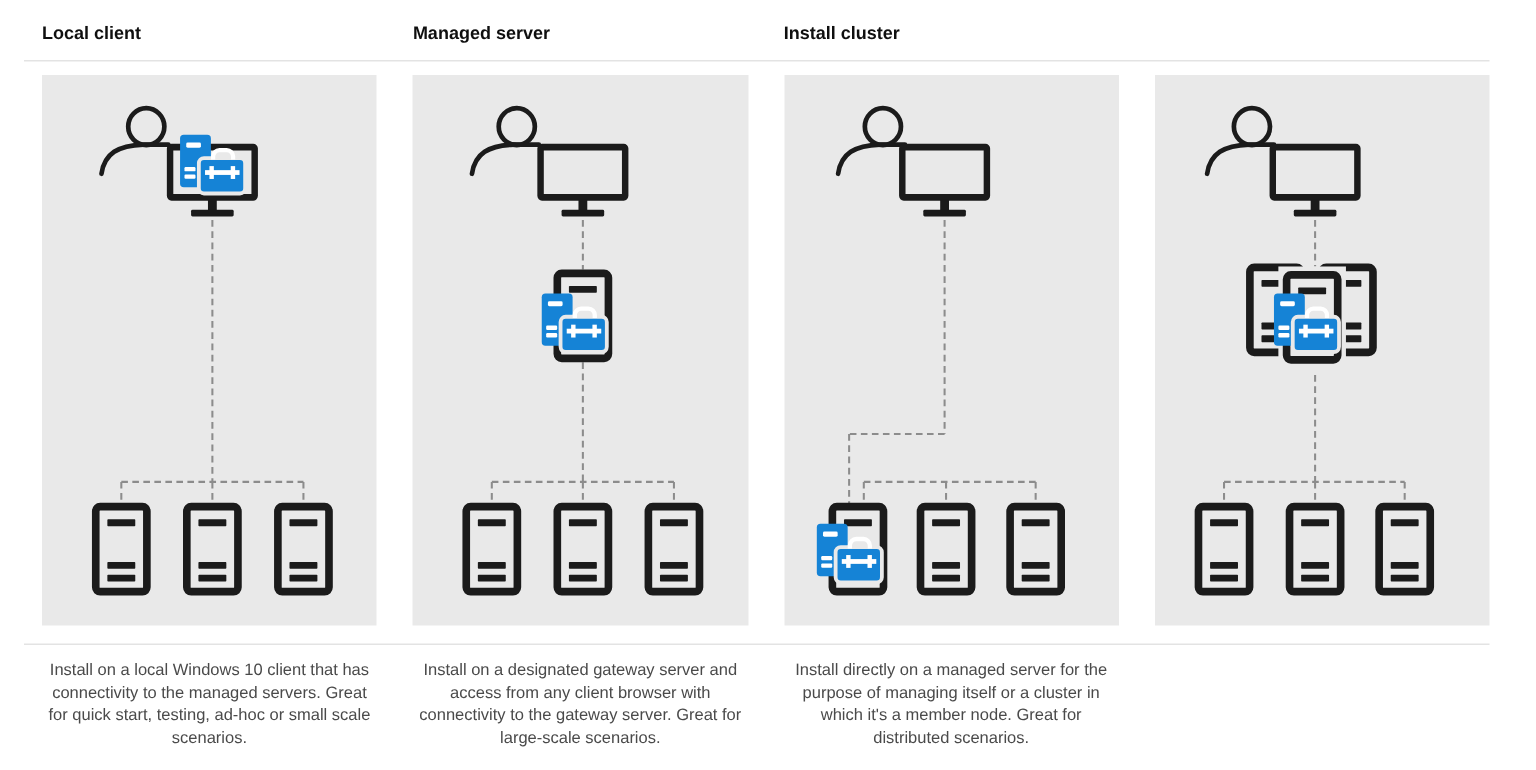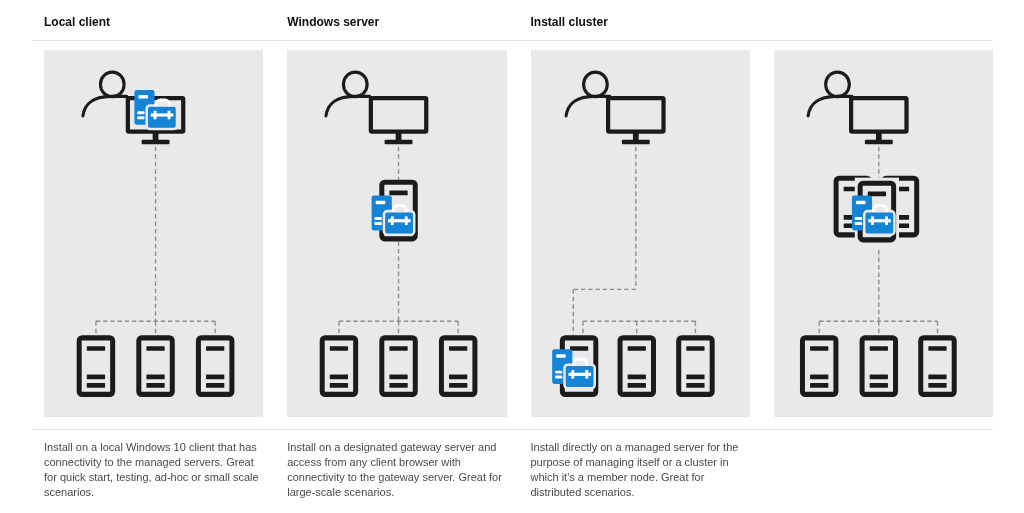--- a/index.html
+++ b/index.html
@@ -1,30 +1,30 @@
 <!DOCTYPE html>
 <html style="--panel-bg: #e9e9e9; --dark: #1b1b1b; --blue: #1583d6; --dashline: #8c8c8c; --rule: #e3e3e3; --title-text: #0f0f0f; --body-text: #4a4a4a; --page-bg: #ffffff;"><head>
 <meta charset="utf-8">
 <style>
   :root{
     --panel-bg:#e9e9e9; --dark:#1b1b1b; --blue:#1583d6; --dashline:#8c8c8c;
     --rule:#e3e3e3; --title-text:#0f0f0f; --body-text:#4a4a4a; --page-bg:#ffffff;
   }
   *{box-sizing:border-box;}
   body{margin:0;background:var(--page-bg);font-family:"Liberation Sans",sans-serif;}
-  .page{width:1007px;height:513px;overflow:hidden;background:var(--page-bg);padding-left:16px;}
+  .page{width:1007px;height:513px;overflow:hidden;background:var(--page-bg);}
   .titles-row,.desc-row,.panels-row{display:grid;grid-template-columns:repeat(4,1fr);gap:24px;margin-left:28px;margin-right:14px;}
   .titles-row{margin-top:14px;}
   .col-title{font-size:12px;font-weight:700;color:var(--title-text);line-height:16px;}
   .rule{height:1px;background:var(--rule);margin:10px 14px 0 16px;}
   .rule.below{margin-top:12px;}
   .panels-row{margin-top:9px;}
   .panel{position:relative;height:367px;background:var(--panel-bg);}
   .panel svg{position:absolute;left:0;top:0;width:100%;height:100%;display:block;}
-  .desc-row{margin-top:10px;}
+  .desc-row{margin-top:10px;text-align:center;}
   .col-desc{font-size:11px;line-height:1.36;color:var(--body-text);}
   
   .stroke-dark{stroke:var(--dark);}
   .fill-dark{fill:var(--dark);}
   .fill-bgpanel{fill:var(--panel-bg);}
   .fill-blue{fill:var(--blue);}
   .fill-white{fill:#ffffff;}
   .stroke-white{stroke:#ffffff;}
   .stroke-bgpanel{stroke:var(--panel-bg);}
   .dash{stroke:var(--dashline);fill:none;stroke-width:1.4;stroke-dasharray:4.5 3;}
@@ -60,21 +60,21 @@
       <rect x="20" y="20.9" width="3" height="8.6" class="fill-white"></rect>
       <rect x="34.5" y="20.9" width="3" height="8.6" class="fill-white"></rect>
     </g>
   </defs>
 </svg>
 
 <div class="page">
 
   <div class="titles-row">
     <div class="col-title">Local client</div>
-    <div class="col-title">Windows server</div>
+    <div class="col-title">Managed server</div>
     <div class="col-title">Install cluster</div>
   </div>
 
   <div class="rule"></div>
 
   <div class="panels-row">
 
     <div class="panel">
       <svg viewBox="0 0 228 368" preserveAspectRatio="none">
         <path class="dash" d="M116,97 V272 M54,272 H178 M54,272 V287 M116,272 V287 M178,272 V287"></path>

